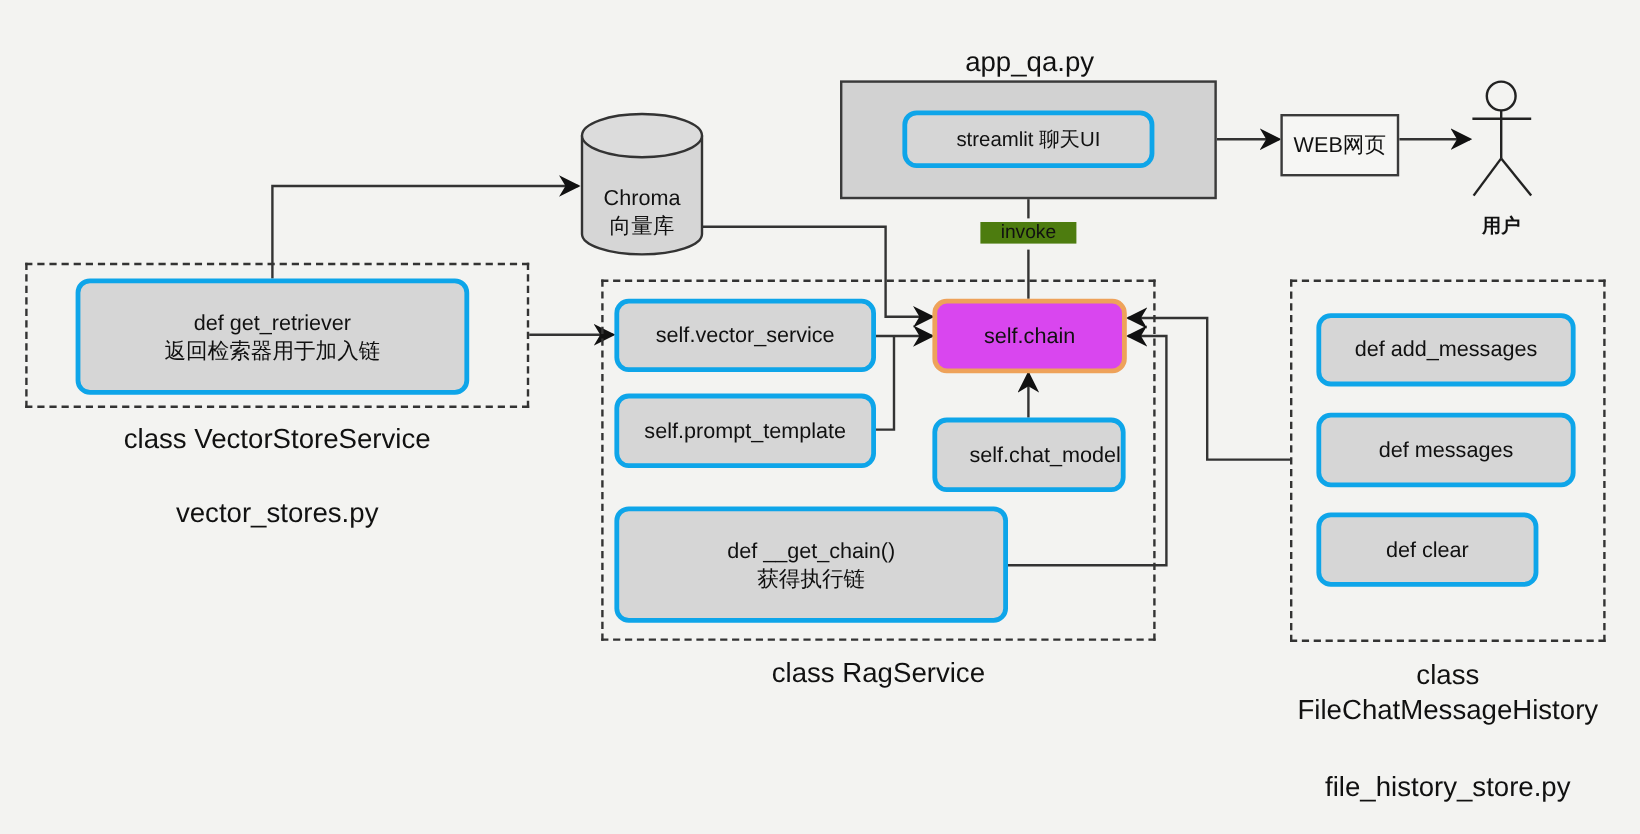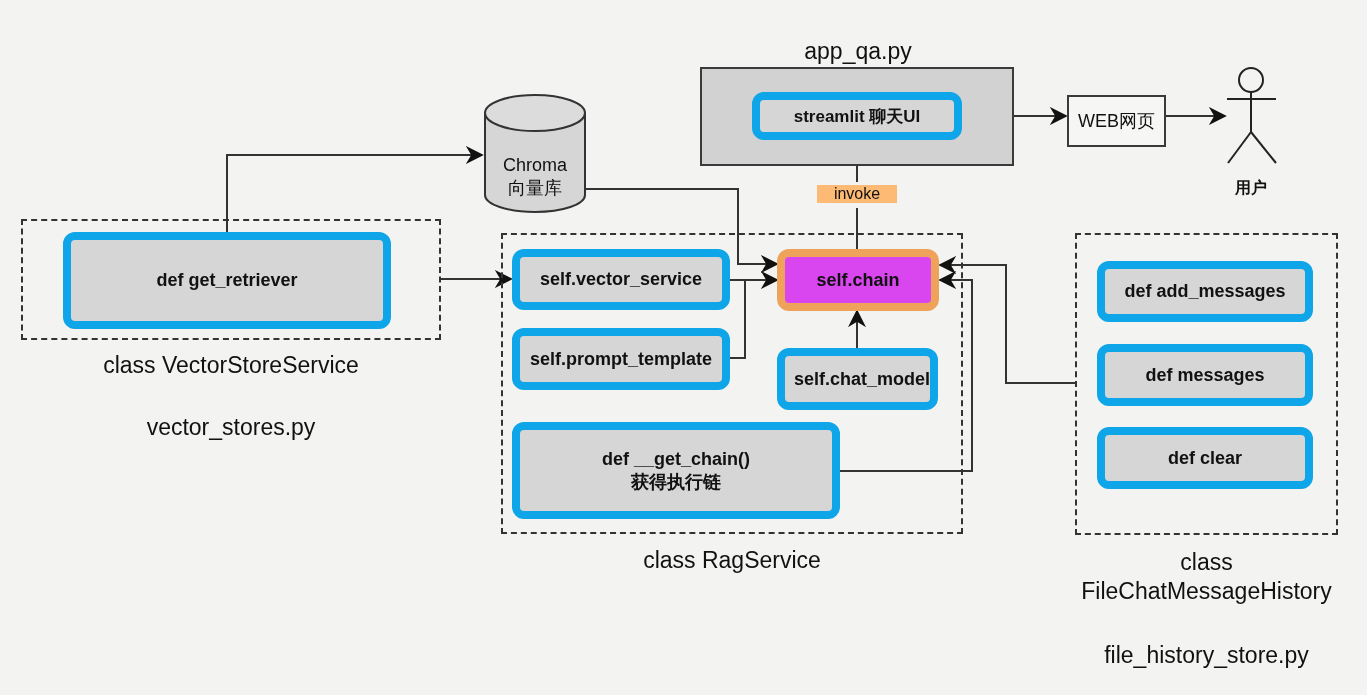--- a/index.html
+++ b/index.html
@@ -10,24 +10,24 @@
     color: #111;
   }
   #canvas { position: relative; width: 1367px; height: 695px; }
   svg#wires { position: absolute; left: 0; top: 0; width: 1367px; height: 695px; }
   .abs { position: absolute; box-sizing: border-box; }
   .group {
     border: 2px dashed #333;
   }
   .node {
     background: #d6d6d6;
-    border: 8px solid #0ea5e9;
+    border: 4px solid #0ea5e9;
     border-radius: 12px;
     display: flex; flex-direction: column; align-items: center; justify-content: center;
-    text-align: center; font-size: 18px; line-height: 23px; font-weight: bold;
+    text-align: center; font-size: 18px; line-height: 23px;
   }
   .node.highlight { background: #d946ef; border-color: #eea25a; }
   .panel { background: #d2d2d2; border: 2px solid #3a3a3a; }
   .plainbox { background: #f6f6f4; border: 2px solid #3a3a3a;
     display:flex; align-items:center; justify-content:center; font-size: 18px; }
   .caption { font-size: 23px; text-align: center; white-space: nowrap; }
   .small { font-size: 16px; text-align: center; }
   .db-label { position:absolute; text-align:center; font-size:18px; line-height:23px; }
 </style>
 </head>
@@ -84,30 +84,31 @@
   <div class="db-label" style="left:485px; top:154px; width:100px;">
     <div>Chroma</div>
     <div>向量库</div>
   </div>
 
   <div class="abs caption" style="left:700px; top:38px; width:316px; font-size:23px;">app_qa.py</div>
   <div class="abs panel" style="left:700px; top:67px; width:314px; height:99px;"></div>
   <div class="abs node" style="left:752px; top:92px; width:210px; height:48px; font-size:17px;">
     <span>streamlit 聊天UI</span>
   </div>
-  <div class="abs small" style="left:817px; top:185px; width:80px; background:#fdba74;">invoke</div>
+  <div class="abs small" style="left:817px; top:185px; width:80px; background:#4d7c0f;">invoke</div>
 
   <div class="abs plainbox" style="left:1067px; top:95px; width:99px; height:52px;">
     <span>WEB网页</span>
   </div>
   <div class="abs small" style="left:1221px; top:178px; width:60px; font-weight:bold;">用户</div>
 
   <div class="abs group" style="left:21px; top:219px; width:420px; height:121px;"></div>
   <div class="abs node" style="left:63px; top:232px; width:328px; height:97px;">
     <span>def get_retriever</span>
+    <span>返回检索器用于加入链</span>
   </div>
   <div class="abs caption" style="left:21px; top:352px; width:420px;">class VectorStoreService</div>
   <div class="abs caption" style="left:21px; top:414px; width:420px;">vector_stores.py</div>
 
   <div class="abs group" style="left:501px; top:233px; width:462px; height:301px;"></div>
   <div class="abs node" style="left:512px; top:249px; width:218px; height:61px;">
     <span>self.vector_service</span>
   </div>
   <div class="abs node" style="left:512px; top:328px; width:218px; height:62px;">
     <span>self.prompt_template</span>
@@ -124,21 +125,21 @@
   </div>
   <div class="abs caption" style="left:501px; top:547px; width:462px;">class RagService</div>
 
   <div class="abs group" style="left:1075px; top:233px; width:263px; height:302px;"></div>
   <div class="abs node" style="left:1097px; top:261px; width:216px; height:61px;">
     <span>def add_messages</span>
   </div>
   <div class="abs node" style="left:1097px; top:344px; width:216px; height:62px;">
     <span>def messages</span>
   </div>
-  <div class="abs node" style="left:1097px; top:427px; width:216px; height:62px;">
+  <div class="abs node" style="left:1097px; top:427px; width:185px; height:62px;">
     <span>def clear</span>
   </div>
   <div class="abs caption" style="left:1060px; top:548px; width:293px; line-height:29px;">
     <div>class</div>
     <div>FileChatMessageHistory</div>
   </div>
   <div class="abs caption" style="left:1060px; top:642px; width:293px;">file_history_store.py</div>
 
 </div>
 

